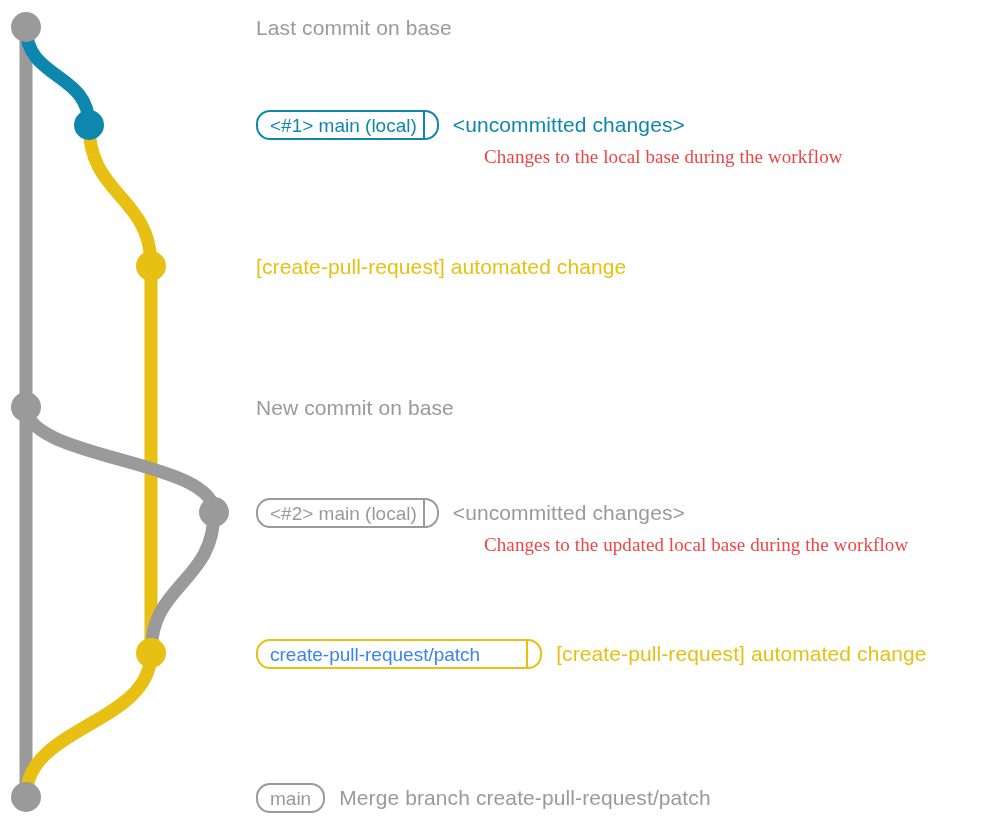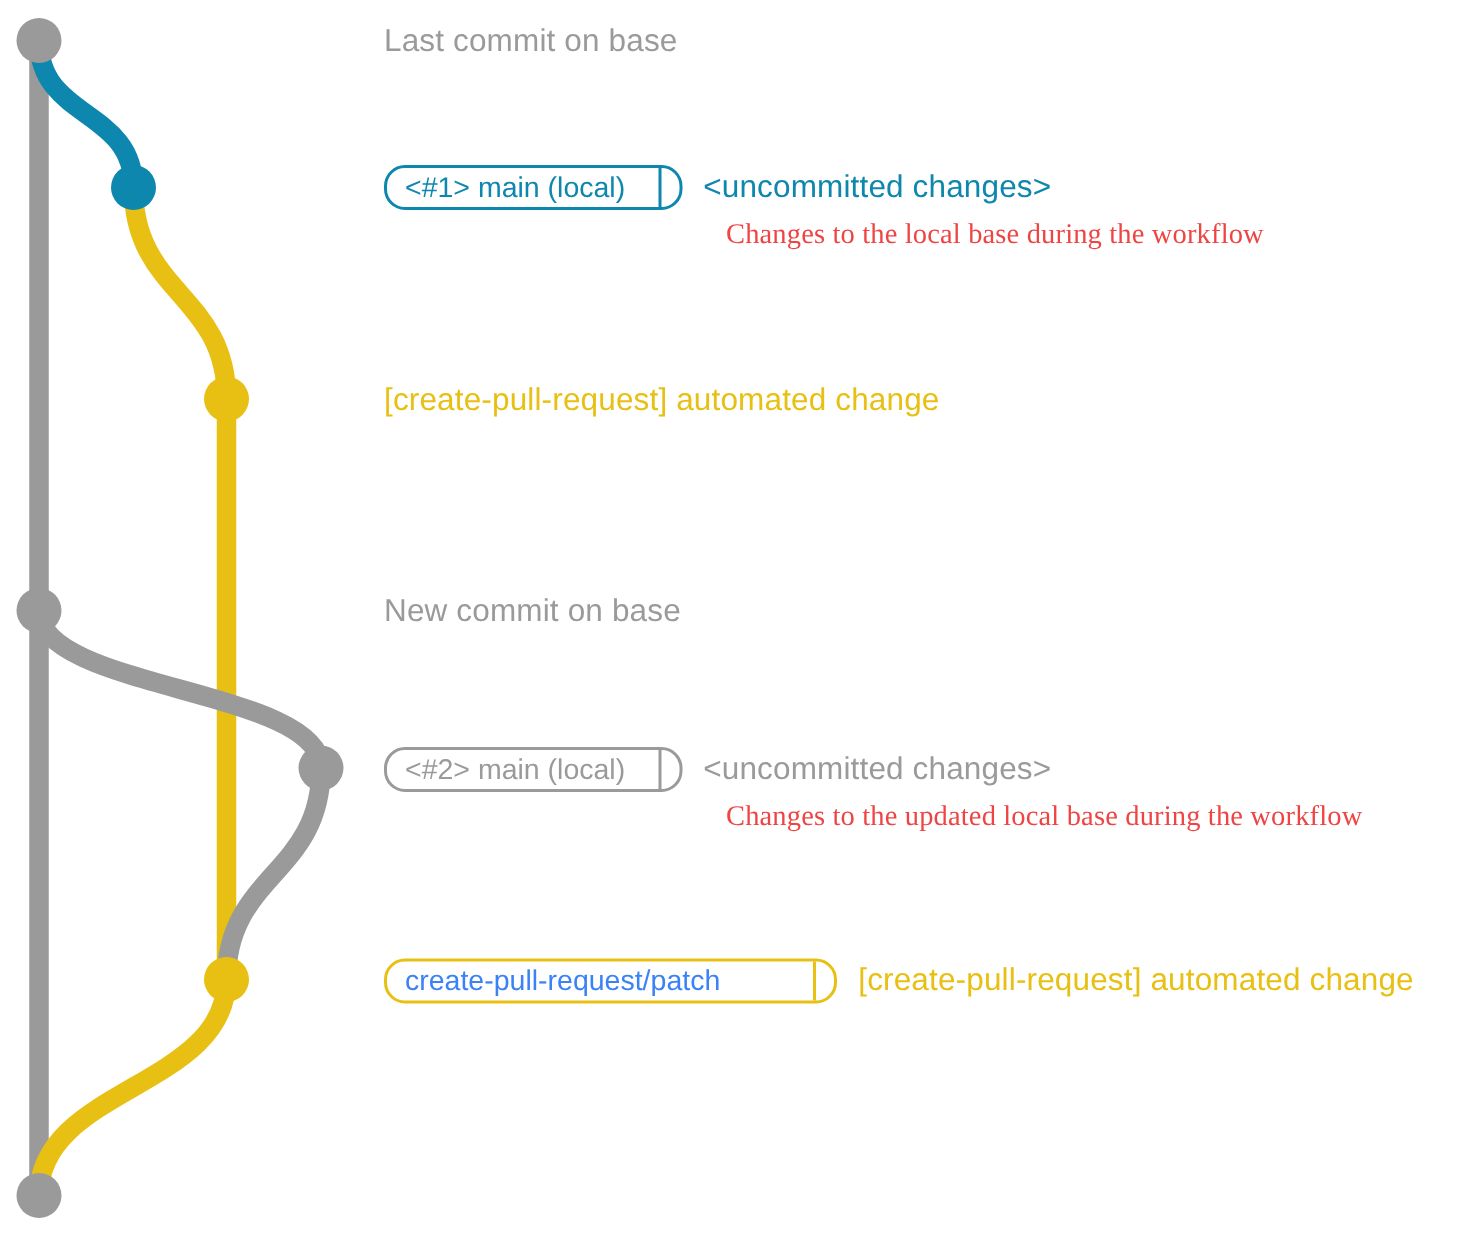--- a/index.html
+++ b/index.html
@@ -62,21 +62,21 @@
     height: 30px;
     padding: 0 0 0 12px;
     box-sizing: border-box;
     font-size: 19px;
     line-height: 1;
     color: #9a9a9a;
     white-space: nowrap;
     background: #ffffff;
   }
   .ref-badge .ref-text {
-    padding-right: 22px;
+    padding-right: 6px;
   }
   .ref-badge .ref-tail {
     width: 12px;
     align-self: stretch;
     border-left: 2px solid #9a9a9a;
   }
   .ref-badge.teal {
     border-color: #0e87ae;
     color: #0e87ae;
   }
@@ -167,14 +167,21 @@
 
   <div class="row" style="left:256px; top:638px; height:32px;">
     <span class="ref-badge gold">
       <span class="ref-text">create-pull-request/patch</span>
       <span class="ref-tail"></span>
     </span>
     <span class="badge-gap"></span>
     <span class="commit-title gold">[create-pull-request] automated change</span>
   </div>
 
+  <div class="row" style="left:256px; top:783px; height:30px;">
+    <span class="ref-badge gray plain">
+      <span class="ref-text">main</span>
+    </span>
+    <span class="badge-gap"></span>
+    <span class="commit-title gray">Merge branch create-pull-request/patch</span>
+  </div>
 
 </div>
 
 </body></html>

